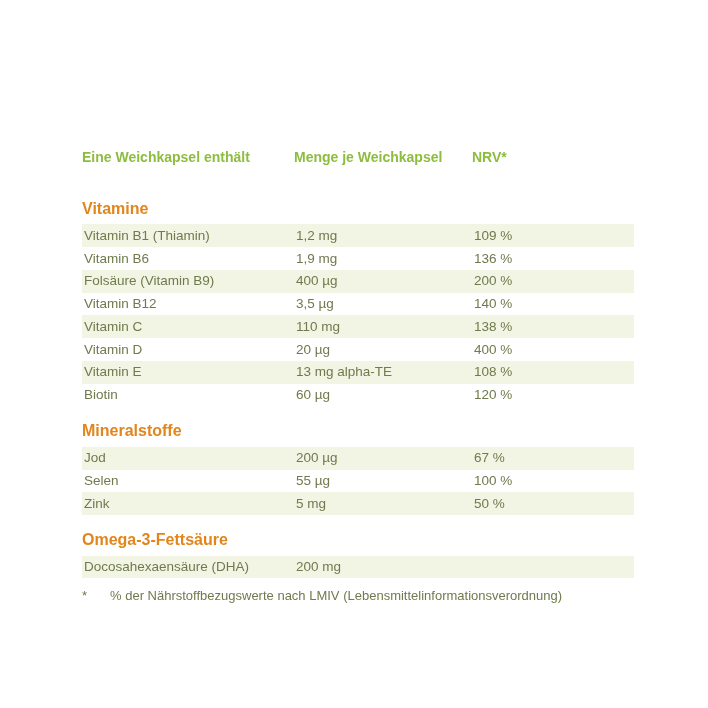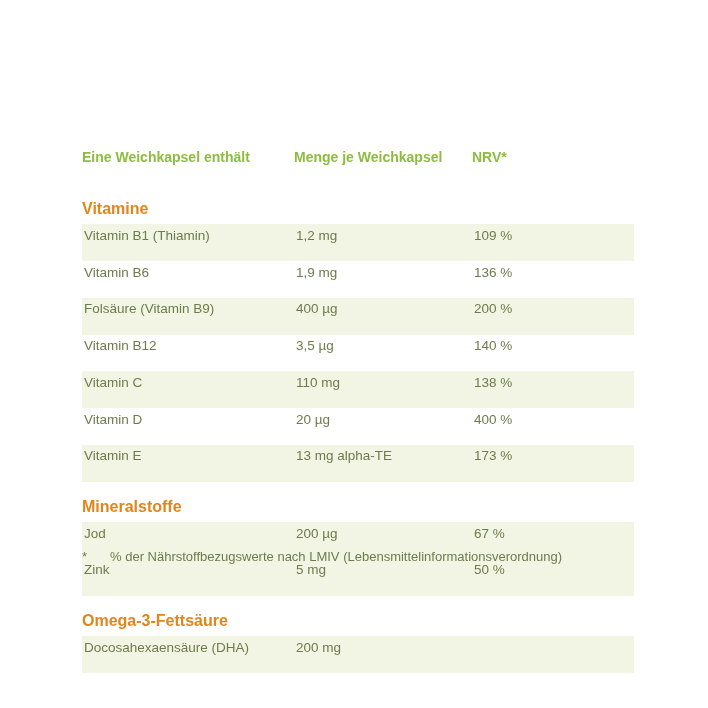--- a/index.html
+++ b/index.html
@@ -66,39 +66,39 @@
     color: #e2851b;
     font-weight: bold;
     font-size: 16px;
     padding-top: 5px;
     padding-bottom: 5px;
   }
   tr.data td {
     color: #6f7a4d;
     font-size: 13.5px;
     padding-top: 2.5px;
-    padding-bottom: 16px;
+    padding-bottom: 2px;
   }
   tr.data.alt td {
     background: #f3f5e4;
   }
   tr.data td.cell-1 { padding-left: 2px; }
   tr.data td.cell-2 { padding-left: 2px; }
   tr.data td.cell-3 { padding-left: 2px; }
   tr.note td {
     color: #6f7a4d;
     font-size: 13.5px;
     padding-top: 2.5px;
     padding-bottom: 2.5px;
     background: #f3f5e4;
   }
   .footnote {
     position: absolute;
     left: 82px;
-    top: 548px;
+    top: 587px;
     width: 570px;
     font-size: 13px;
     color: #6f7a4d;
     line-height: 1.4;
   }
   .footnote .star {
     display: inline-block;
     width: 28px;
   }
 </style>
@@ -157,36 +157,46 @@
           <td class="cell-3">138 %</td>
         </tr>
         <tr class="data">
           <td class="cell-1">Vitamin D</td>
           <td class="cell-2">20 µg</td>
           <td class="cell-3">400 %</td>
         </tr>
         <tr class="data alt">
           <td class="cell-1">Vitamin E</td>
           <td class="cell-2">13 mg alpha-TE</td>
-          <td class="cell-3">173 %</td>
+          <td class="cell-3">108 %</td>
+        </tr>
+        <tr class="data">
+          <td class="cell-1">Biotin</td>
+          <td class="cell-2">60 µg</td>
+          <td class="cell-3">120 %</td>
         </tr>
 
         <tr class="spacer-small">
             <td colspan="3"></td>
           </tr>
 
         <tr class="group">
           <td colspan="3">Mineralstoffe</td>
         </tr>
 
         <tr class="data alt">
           <td class="cell-1">Jod</td>
           <td class="cell-2">200 µg</td>
           <td class="cell-3">67 %</td>
         </tr>
+        <tr class="data">
+          <td class="cell-1">Selen</td>
+          <td class="cell-2">55 µg</td>
+          <td class="cell-3">100 %</td>
+        </tr>
         <tr class="data alt">
           <td class="cell-1">Zink</td>
           <td class="cell-2">5 mg</td>
           <td class="cell-3">50 %</td>
         </tr>
 
         <tr class="spacer-small">
             <td colspan="3"></td>
           </tr>
 

